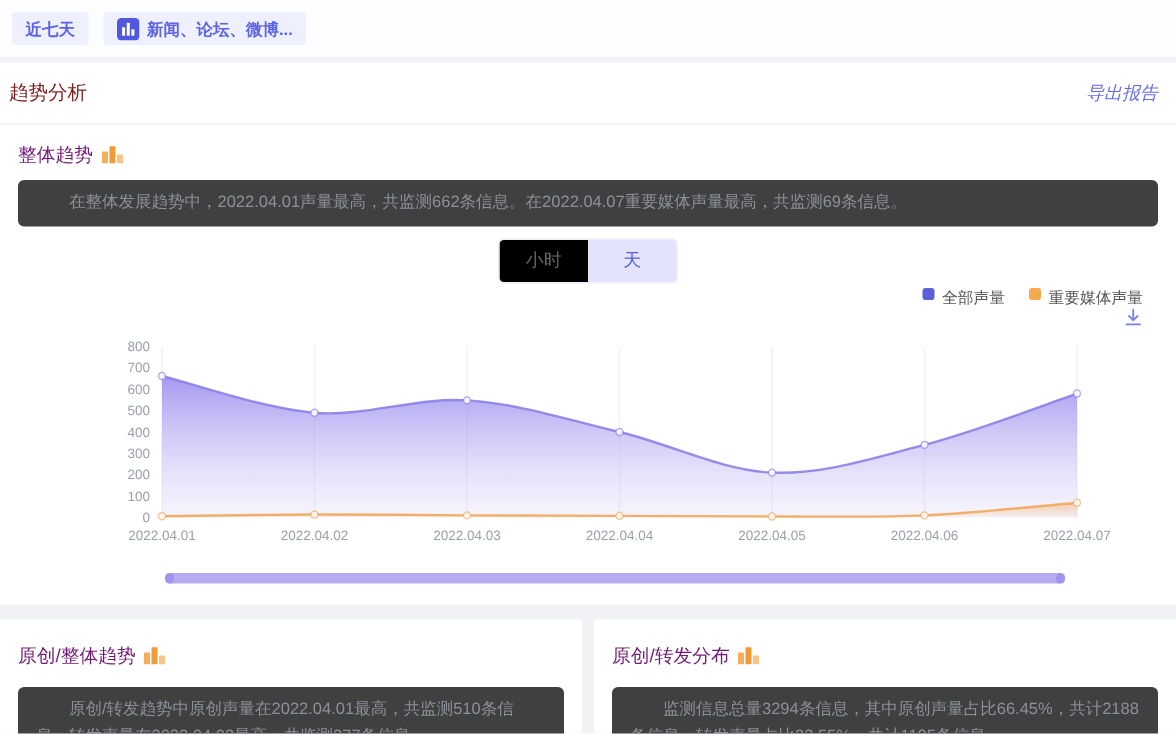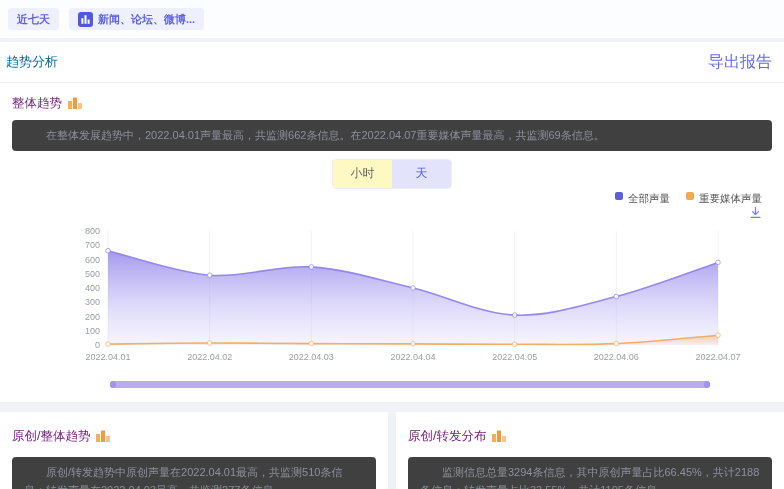--- a/index.html
+++ b/index.html
@@ -11,32 +11,32 @@
   .chip{
     display:inline-flex;align-items:center;gap:5px;height:22px;padding:0 9px;
     background:#eef0fe;border-radius:3px;font-size:11px;color:#5e63e5;cursor:pointer;white-space:nowrap;font-weight:bold;
   }
   .chip-icon{width:15px;height:15px;display:inline-flex;}
   .main-card{background:#fff;margin-top:4px;}
   .card-header{
     height:40px;display:flex;align-items:center;justify-content:space-between;
     padding:0 12px 0 6px;border-bottom:1px solid #f0f1f5;
   }
-  .page-title{font-size:13px;color:#0369a1;}
-  .export-link{font-size:16px;color:#666ce8;cursor:pointer;text-decoration:none;}
+  .page-title{font-size:13px;color:#7f1d1d;}
+  .export-link{font-size:12px;color:#666ce8;cursor:pointer;text-decoration:none;font-style:italic;}
   .section{padding:12px 12px 14px 12px;}
   .section-title-row{display:flex;align-items:flex-end;gap:6px;font-size:12.5px;color:#701a75;}
   .summary-box{
     margin-top:8px;background:#404040;border-radius:4px;padding:6px 12px;
     font-size:11px;line-height:1.7;color:#8b909a;text-indent:2em;
   }
   .toggle-row{display:flex;justify-content:center;margin-top:8px;}
   .toggle{display:flex;border:1px solid #ededf6;border-radius:4px;overflow:hidden;}
   .toggle button{
-    width:59px;height:28px;border:none;background:#fef9c3;font-size:12px;color:#666;
+    width:59px;height:28px;border:none;background:#000000;font-size:12px;color:#666;
     cursor:pointer;font-family:inherit;
   }
   .toggle button.active{background:#e3e4fb;color:#585ee0;}
   .legend-row{display:flex;justify-content:flex-end;align-items:center;gap:16px;margin-top:2px;padding-right:10px;height:16px;}
   .legend-item{display:inline-flex;align-items:flex-start;gap:5px;font-size:10.5px;color:#555;cursor:pointer;}
   .sq{width:8px;height:8px;border-radius:2px;display:inline-block;}
   .dl-row{display:flex;justify-content:flex-end;padding-right:10px;height:14px;align-items:center;}
   .dl-row svg{cursor:pointer;}
   .chart-wrap{margin:0 0 0 66px;position:relative;}
   .zoombar-row{margin:4px 0 0 98px;}

